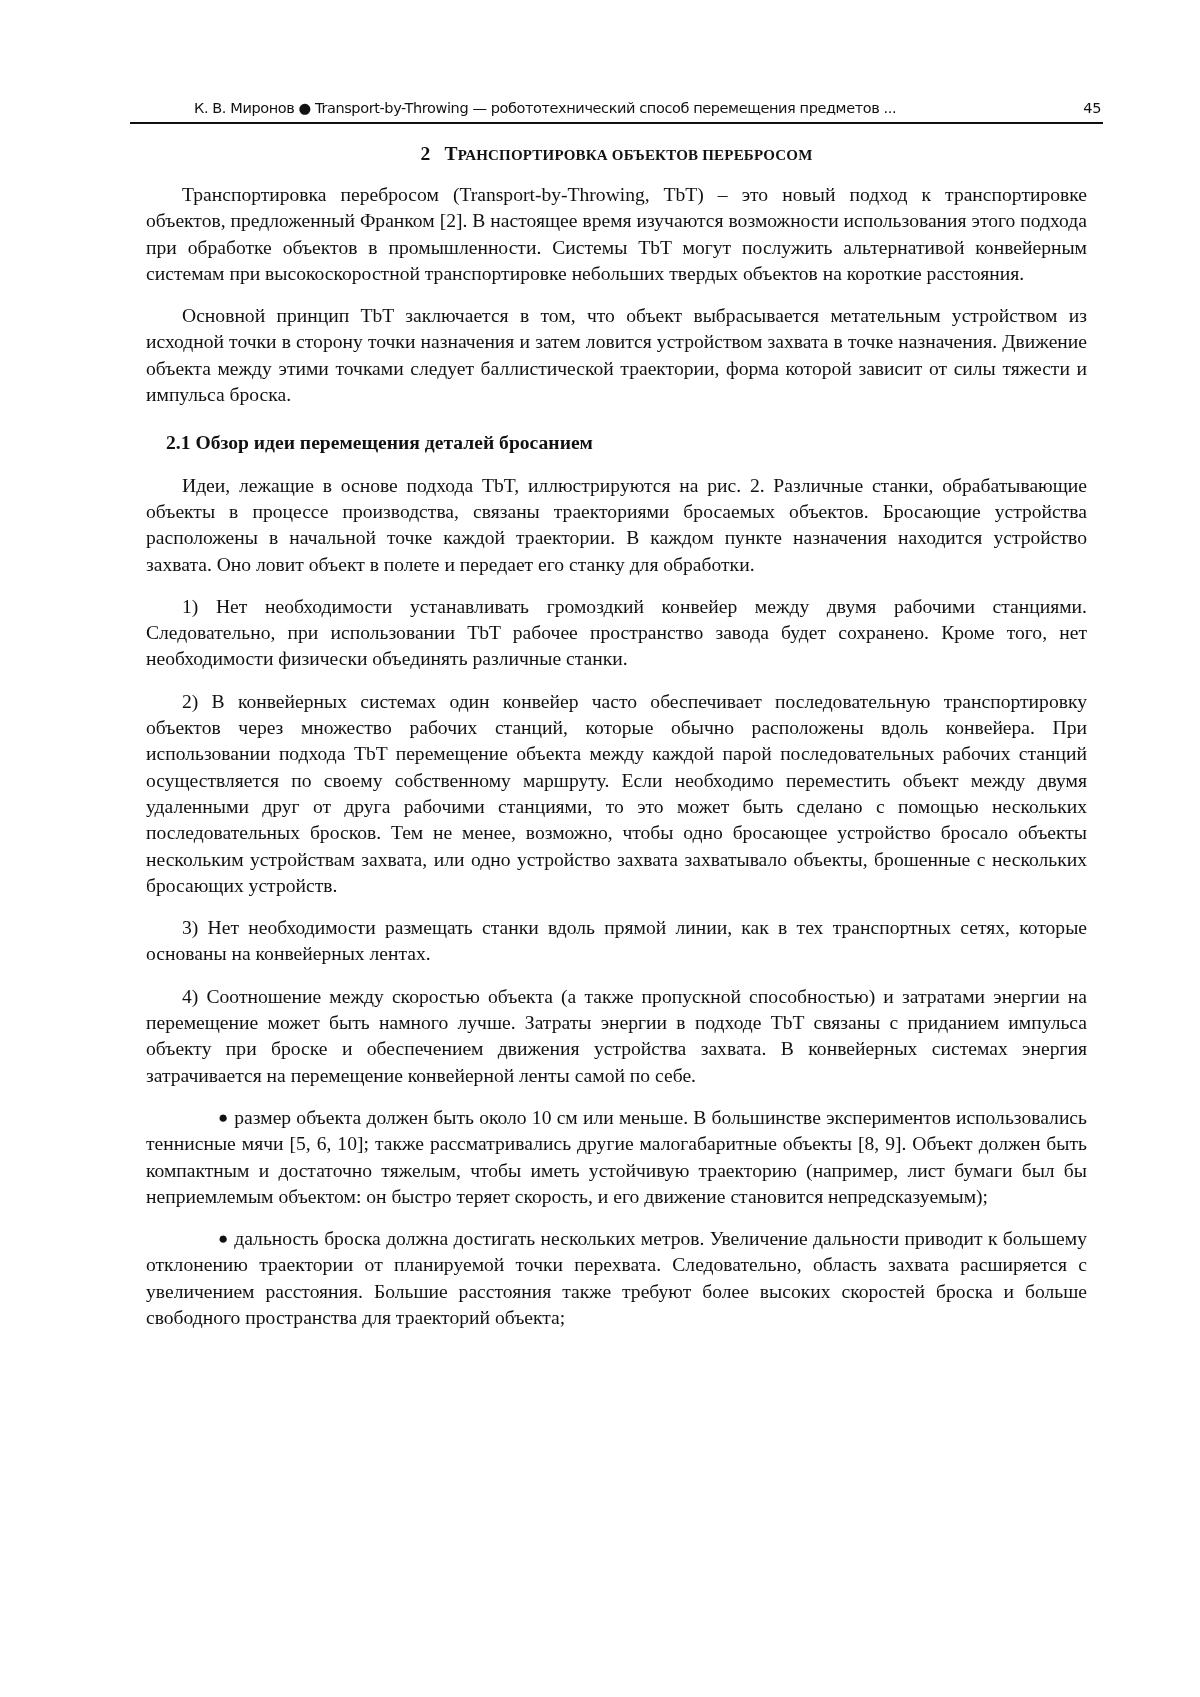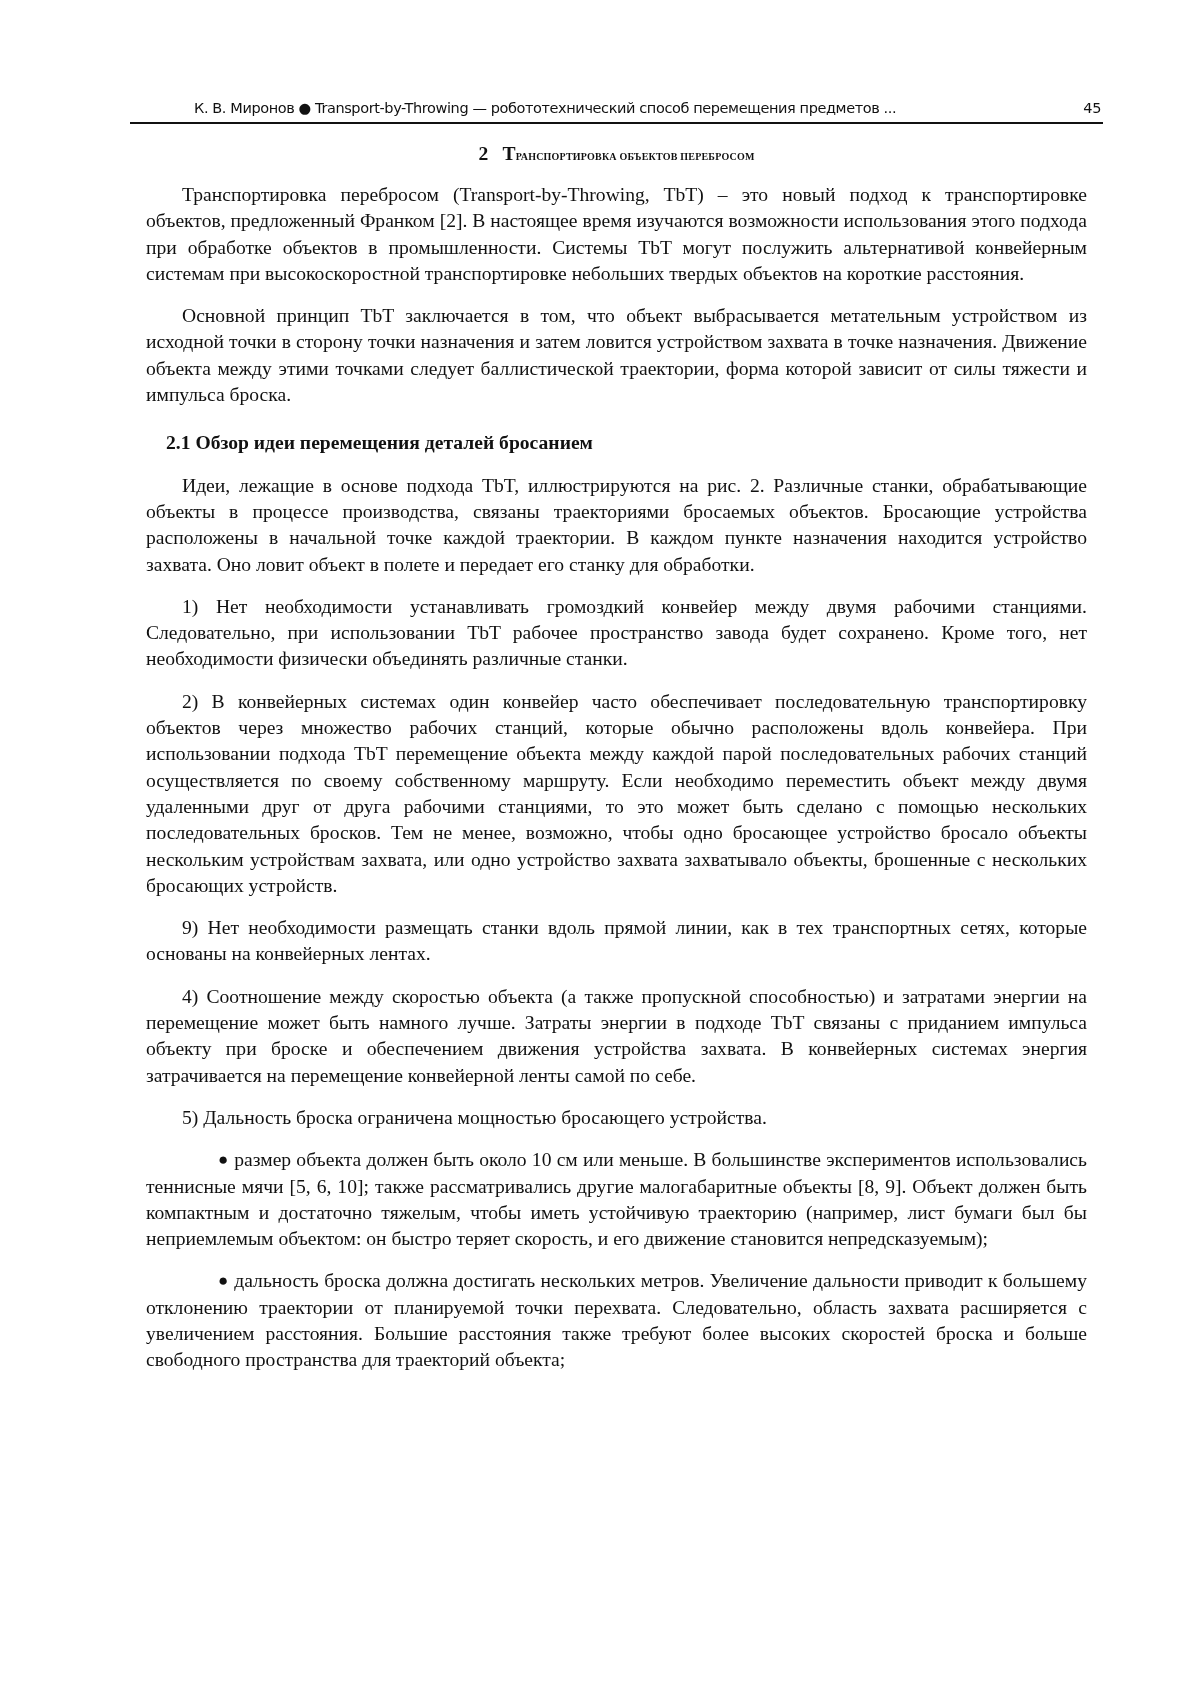--- a/index.html
+++ b/index.html
@@ -16,21 +16,21 @@
   .content {
     position: absolute; left: 114px; top: 142px; width: 973px;
     font-family: "Liberation Serif", serif; font-size: 19.6px; line-height: 26.3px; color: #111;
   }
   .h-section {
     text-align: center; font-weight: bold; font-size: 19.6px; margin: 0 0 11px 0;
     letter-spacing: 0.2px; height: 24px; line-height: 24px;
   }
   .h-section .num { margin-right: 14px; }
   .h-section .sc-big { font-size: 19.6px; }
-  .h-section .sc-small { font-size: 10px; }
+  .h-section .sc-small { font-size: 15px; }
   p { margin: 16px; text-align: justify; text-indent: 36px; hyphens: manual; }
   p.spaced { margin-top: 4px; }
   .h-sub { font-weight: bold; margin: 22px 0 6px 0; text-indent: 36px; }
   .bullet { display: inline-block; font-size: 17px; margin-right: 6px; vertical-align: 1px; }
 </style>
 </head>
 <body>
 
 <div class="page">
 
@@ -47,22 +47,21 @@
 
     <p>Транспортировка перебросом (Transport-by-Throwing, TbT) – это новый подход к транспортировке объектов, предложенный Франком [2]. В настоящее время изучаются возможности использования этого подхода при обработке объектов в промышленности. Системы TbT могут послужить альтернативой конвейерным системам при высокоскоростной транспортировке небольших твердых объектов на короткие расстояния.</p>
     <p>Основной принцип TbT заключается в том, что объект выбрасывается метательным устройством из исходной точки в сторону точки назначения и затем ловится устройством захвата в точке назначения. Движение объекта между этими точками следует баллистической траектории, форма которой зависит от силы тяжести и импульса броска.</p>
 
     <div class="h-sub">2.1 Обзор идеи перемещения деталей бросанием</div>
 
     <p>Идеи, лежащие в основе подхода TbT, иллюстрируются на рис. 2. Различные станки, обрабатывающие объекты в процессе производства, связаны траекториями бросаемых объектов. Бросающие устройства расположены в начальной точке каждой траектории. В каждом пункте назначения находится устройство захвата. Оно ловит объект в полете и передает его станку для обработки.</p>
 
     <p class="spaced">1)  Нет необходимости устанавливать громоздкий конвейер между двумя рабочими станциями. Следовательно, при использовании TbT рабочее пространство завода будет сохранено. Кроме того, нет необходимости физически объединять различные станки.</p>
     <p class="spaced">2)  В конвейерных системах один конвейер часто обеспечивает последовательную транспортировку объектов через множество рабочих станций, которые обычно расположены вдоль конвейера. При использовании подхода TbT перемещение объекта между каждой парой последовательных рабочих станций осуществляется по своему собственному маршруту. Если необходимо переместить объект между двумя удаленными друг от друга рабочими станциями, то это может быть сделано с помощью нескольких последовательных бросков. Тем не менее, возможно, чтобы одно бросающее устройство бросало объекты нескольким устройствам захвата, или одно устройство захвата захватывало объекты, брошенные с нескольких бросающих устройств.</p>
-    <p class="spaced">9)  Нет необходимости размещать станки вдоль прямой линии, как в тех транспортных сетях, которые основаны на конвейерных лентах.</p>
+    <p class="spaced">3)  Нет необходимости размещать станки вдоль прямой линии, как в тех транспортных сетях, которые основаны на конвейерных лентах.</p>
     <p class="spaced">4)  Соотношение между скоростью объекта (а также пропускной способностью) и затратами энергии на перемещение может быть намного лучше. Затраты энергии в подходе TbT связаны с приданием импульса объекту при броске и обеспечением движения устройства захвата. В конвейерных системах энергия затрачивается на перемещение конвейерной ленты самой по себе.</p>
-    <p class="spaced">5)  Дальность броска ограничена мощностью бросающего устройства.</p>
 
 
     <p class="spaced"><span class="bullet">●</span><span>размер объекта должен быть около 10 см или меньше. В большинстве экспериментов использовались теннисные мячи [5, 6, 10]; также рассматривались другие малогабаритные объекты [8, 9]. Объект должен быть компактным и достаточно тяжелым, чтобы иметь устойчивую траекторию (например, лист бумаги был бы неприемлемым объектом: он быстро теряет скорость, и его движение становится непредсказуемым);</span></p>
     <p class="spaced"><span class="bullet">●</span><span>дальность броска должна достигать нескольких метров. Увеличение дальности приводит к большему отклонению траектории от планируемой точки перехвата. Следовательно, область захвата расширяется с увеличением расстояния. Большие расстояния также требуют более высоких скоростей броска и больше свободного пространства для траекторий объекта;</span></p>
 
   </div>
 </div>
 
 </body></html>

